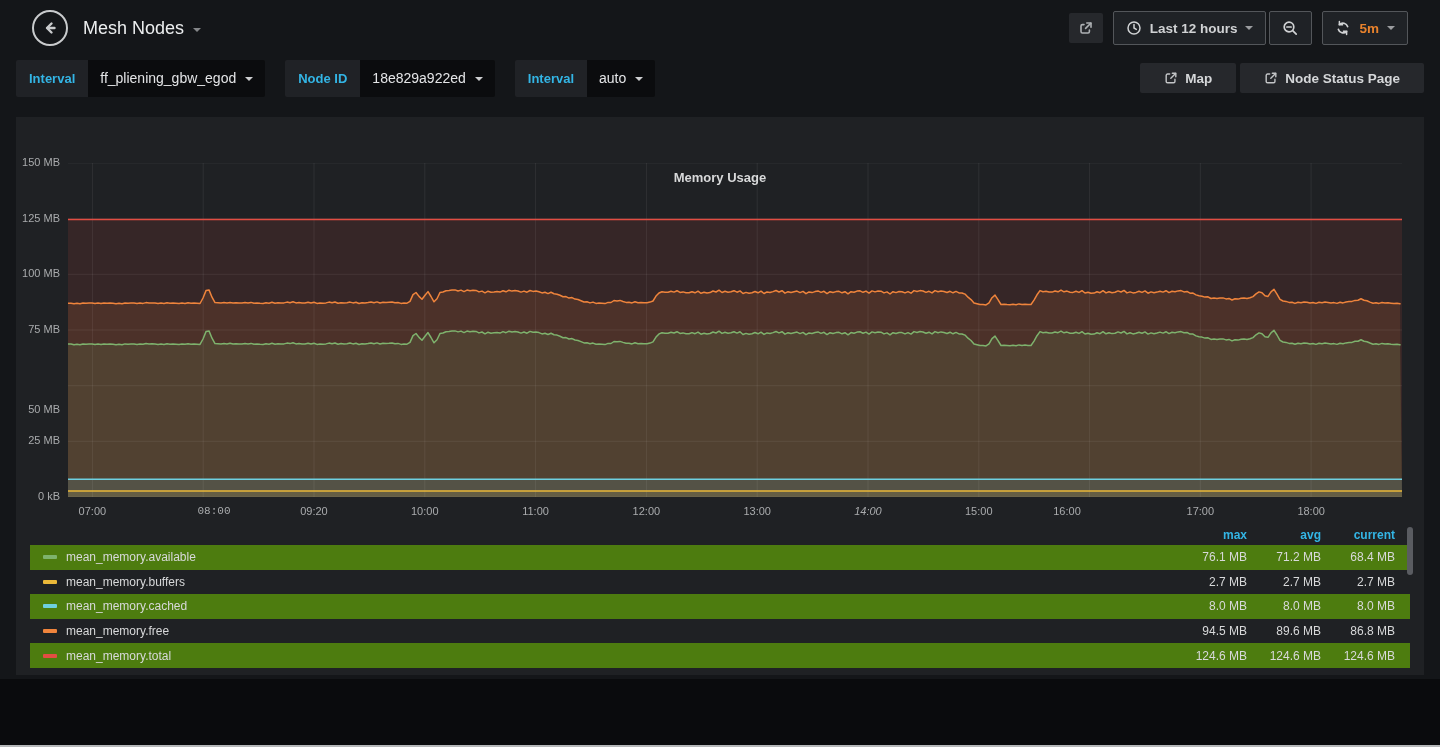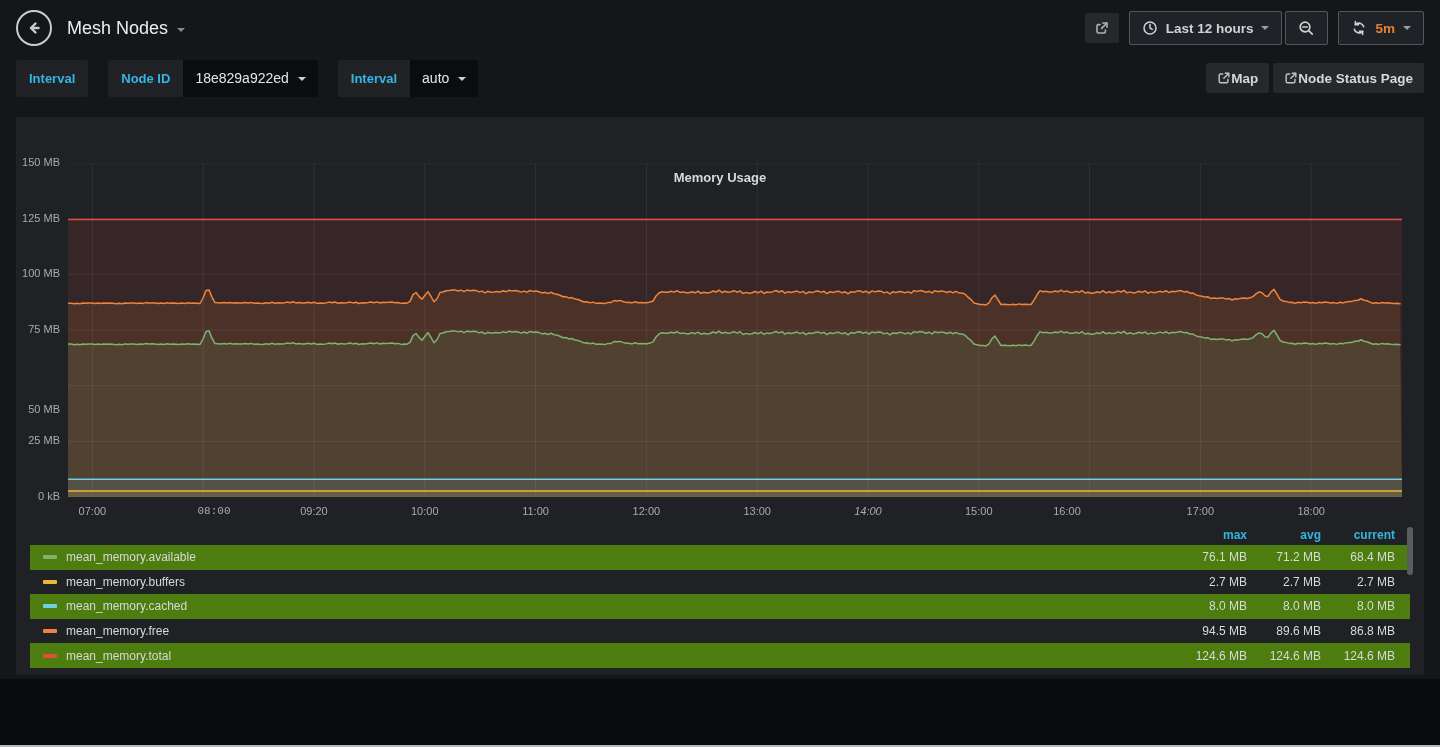--- a/index.html
+++ b/index.html
@@ -1,21 +1,21 @@
 <!DOCTYPE html>
 <html><head>
 <meta charset="utf-8">
 <style>
   * { box-sizing: border-box; margin: 0; padding: 0; }
   html,body { width:1440px; height:747px; overflow:hidden; background:#0a0b0d;
     font-family:"Liberation Sans", sans-serif; }
   .app { background:#141619; height:679px; }
 
   
-  .navbar { height:56px; display:flex; align-items:center; padding:0 16px; }
+  .navbar { height:56px; display:flex; align-items:center; padding:0 32px; }
   .back-btn { width:36px; height:36px; border:2px solid #c9cbcd; border-radius:50%;
     display:flex; align-items:center; justify-content:center; color:#c9cbcd; cursor:pointer; flex:none; }
   .dash-title { margin-left:15px; font-size:18px; color:#eceeef; font-weight:500;
     display:flex; align-items:center; gap:9px; cursor:pointer; }
   .caret { width:0; height:0; border-left:4px solid transparent; border-right:4px solid transparent;
     border-top:4px solid currentColor; display:inline-block; }
   .title-caret { color:#85878a; margin-top:4px; }
   .spacer { flex:1; }
   .nav-right { display:flex; align-items:center; gap:10px; }
   .icon-btn { background:#26282c; border-radius:2px; height:30px; min-width:34px;
@@ -30,21 +30,21 @@
 
   
   .submenu { height:44px; display:flex; align-items:center; padding:0 16px; }
   .filter { display:flex; height:37px; margin-right:20px; border-radius:2px; overflow:hidden; }
   .filter-label { background:#202226; color:#33b5e5; font-size:13px; font-weight:600;
     display:flex; align-items:center; padding:0 13px; }
   .filter-value { background:#0b0c0e; color:#e4e5e7; font-size:14px;
     display:flex; align-items:center; gap:9px; padding:0 12px; cursor:pointer; }
   .filter-value .caret { color:#cfd0d2; margin-top:2px; }
   .link-btn { background:#26282c; color:#d5d7d9; height:30px; font-size:13.5px; font-weight:600;
-    display:flex; align-items:center; padding:0 11px; border-radius:2px; margin-left:4px; cursor:pointer; }
+    display:flex; align-items:center; gap:7px; padding:0 24px; border-radius:2px; margin-left:4px; cursor:pointer; }
   .link-btn svg { color:#c3c5c7; }
 
   
   .dashboard { padding-top:17px; }
   .panel { position:relative; margin:0 16px; height:558px; background:#1f2124; }
   .panel-title { position:absolute; top:9px; left:0; right:0; text-align:center;
     color:#d8d9da; font-size:13px; font-weight:600; cursor:pointer;margin-top:44px; }
   .chart-wrap { position:absolute; top:46px; left:0; width:1408px; height:334px; }
   .y-labels { position:absolute; left:0; top:0; width:52px; height:334px; }
   .y-tick { position:absolute; right:8px; font-size:11px; color:#a9abad; white-space:nowrap; }
@@ -130,20 +130,24 @@
           <span class="refresh-interval">5m</span>
           <span class="caret"></span>
         </div>
       </div>
     </div>
   </div>
 
   <div class="submenu">
     <div class="filter">
       <div class="filter-label">Interval</div>
+      <div class="filter-value">
+        <span>ff_pliening_gbw_egod</span>
+        <span class="caret"></span>
+      </div>
     </div>
     <div class="filter">
       <div class="filter-label">Node ID</div>
       <div class="filter-value">
         <span>18e829a922ed</span>
         <span class="caret"></span>
       </div>
     </div>
     <div class="filter">
       <div class="filter-label">Interval</div>

